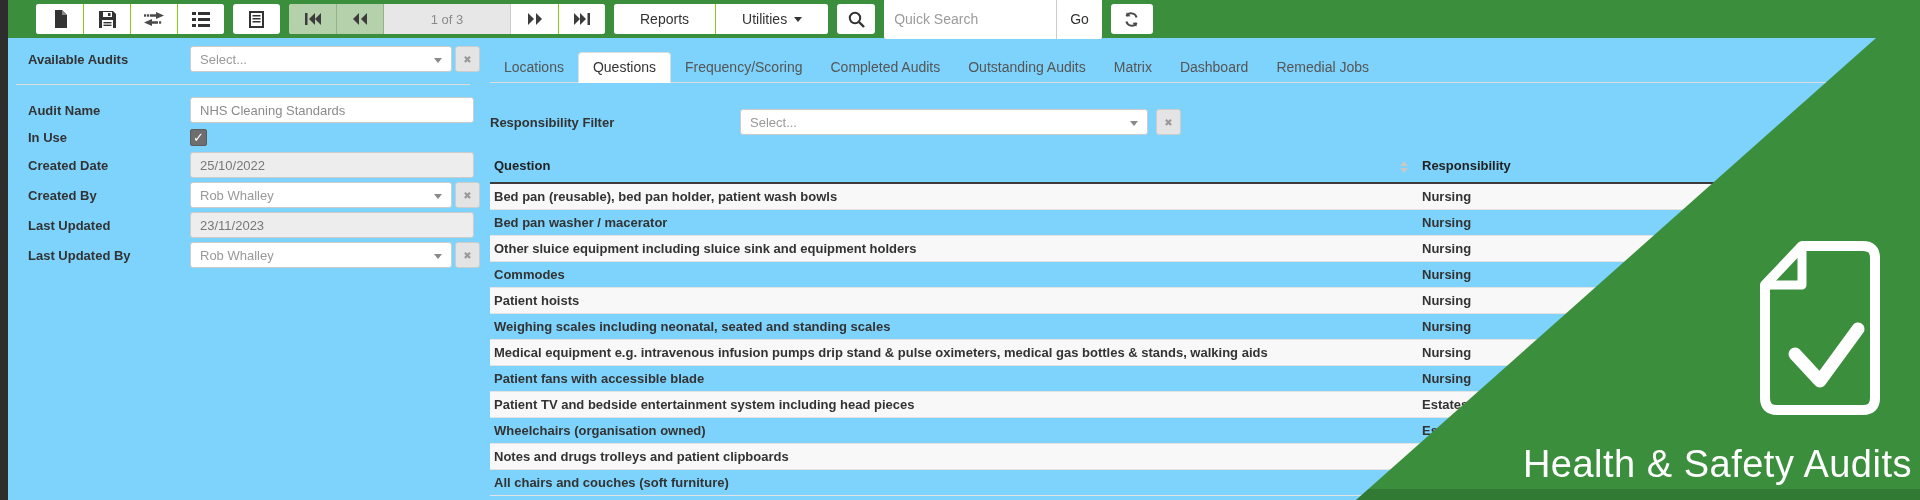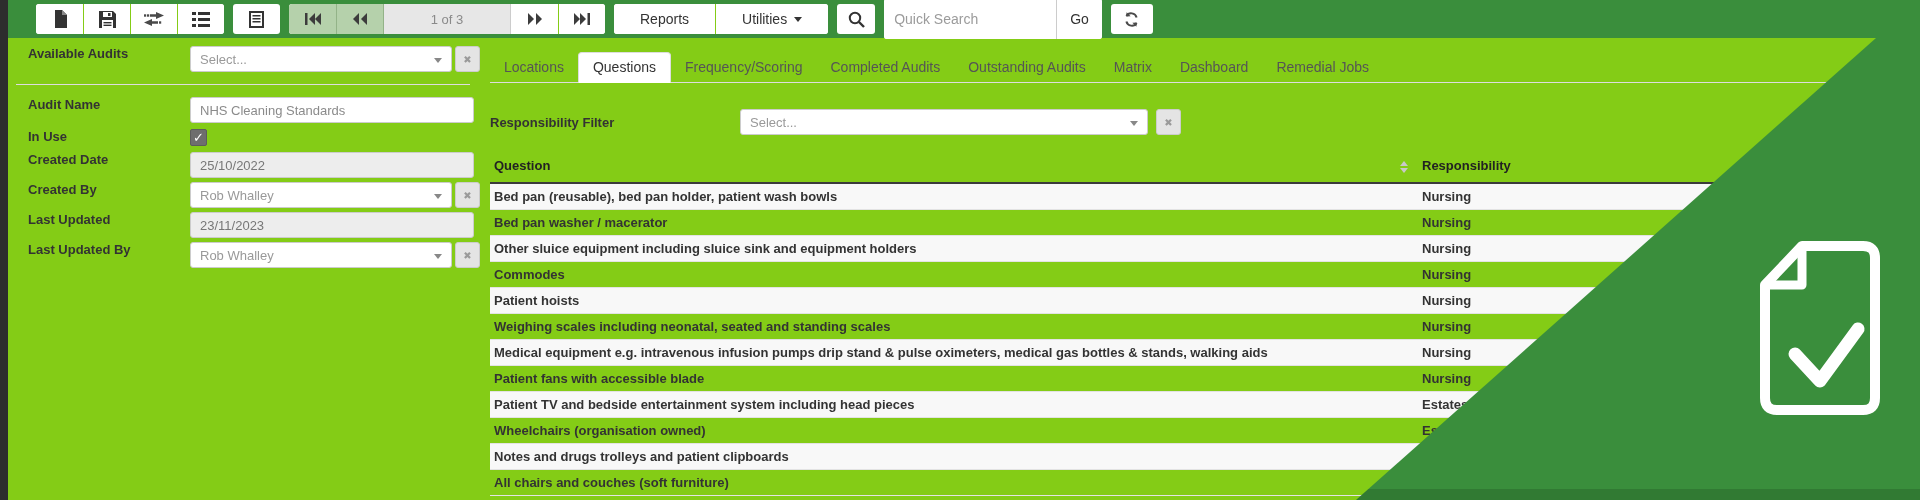--- a/index.html
+++ b/index.html
@@ -1,17 +1,17 @@
 <!DOCTYPE html>
 <html><head>
 <meta charset="utf-8">
 <style>
   * { box-sizing: border-box; margin: 0; padding: 0; }
   body { font-family: "Liberation Sans", sans-serif; background:#fff; }
-  .screen { position:relative; width:1920px; height:500px; background:#84cc16; overflow:hidden; }
+  .screen { position:relative; width:1920px; height:500px; background:#7dd3fc; overflow:hidden; }
 
   
   .left-edge { position:absolute; left:0; top:0; bottom:0; width:8px; background:#2d2d2d; z-index:30; }
 
   
   .toolbar { position:relative; height:38px; background:#3a8e3c; display:flex; align-items:center; padding-left:36px; gap:9px; z-index:20; }
   .tb-group { display:flex; height:30px; border-radius:3px; overflow:hidden; background:#fff; }
   .tb-btn { height:30px; background:#fff; border:none; display:flex; align-items:center; justify-content:center; padding:0 26px; font-family:inherit; font-size:14px; color:#333; cursor:pointer; }
   .tb-btn.icon-btn { width:47px; padding:0; }
   .tb-group .tb-btn + .tb-btn { border-left:1px solid #84cc16; }
@@ -24,21 +24,21 @@
   .searchbox input { border:none; outline:none; width:172px; padding:0 10px; font-size:14px; font-family:inherit; color:#333; }
   .searchbox input::placeholder { color:#9b9b9b; }
   .go-btn { border:none; border-left:1px solid #ccc; background:#fff; padding:0 13px; font-size:14px; color:#333; font-family:inherit; cursor:pointer;text-align:right; }
   .tb-icon { display:block; }
 
   
   .content { position:relative; display:flex; height:462px; }
 
   
   .left-panel { width:480px; padding:8px 0 0 28px; flex:none; }
-  .form-row { display:flex; align-items:flex-start; margin-bottom:4px; }
+  .form-row { display:flex; align-items:center; margin-bottom:4px; }
   .form-label { width:162px; font-size:13px; font-weight:bold; color:#333; flex:none; }
   .panel-divider { border:0; border-top:1px solid #ddd; margin:12px 10px 12px -12px; }
   .combo { position:relative; width:262px; height:26px; border:1px solid #ccc; border-radius:3px; background:#fff; display:flex; align-items:center; padding:0 24px 0 9px; font-size:13px; color:#999; cursor:pointer; }
   .combo .sel-caret { position:absolute; right:9px; top:11px; width:0; height:0; border-left:4px solid transparent; border-right:4px solid transparent; border-top:5px solid #888; }
   .clear-btn { width:25px; height:26px; margin-left:3px; background:#e4e4e4; border:1px solid #ccc; border-radius:3px; color:#9a9a9a; font-size:10px; display:flex; align-items:center; justify-content:center; cursor:pointer; font-family:inherit; }
   .text-input { width:284px; height:26px; border:1px solid #ccc; border-radius:3px; padding:0 9px; font-size:13px; font-family:inherit; color:#8b8b8b; background:#fff; }
   .date-input { background:#ededed; color:#777; }
   .checkbox { width:17px; height:17px; background:#6e6e6e; border:1px solid #5c5c5c; border-radius:2px; color:#fff; font-size:13px; line-height:15px; text-align:center; cursor:pointer; }
 
   
@@ -324,17 +324,18 @@
       </table>
     </main>
   </div>
 
   <div class="overlay">
     <svg class="overlay-icon" width="126" height="177" viewBox="0 0 126 177">
       <path d="M45 6 H106 Q118 6 118 18 V158 Q118 170 106 170 H20 Q8 170 8 158 V45 Z" fill="none" stroke="#fff" stroke-width="10" stroke-linejoin="round"></path>
       <path d="M45 6 V45 H8" fill="none" stroke="#fff" stroke-width="9" stroke-linejoin="round"></path>
       <path d="M38 114 L63 141 L101 89" fill="none" stroke="#fff" stroke-width="13" stroke-linecap="round" stroke-linejoin="round"></path>
     </svg>
+    <div class="overlay-title">Health &amp; Safety Audits</div>
     <div class="overlay-shade"></div>
   </div>
 
   <div class="left-edge"></div>
 </div>
 
 </body></html>

